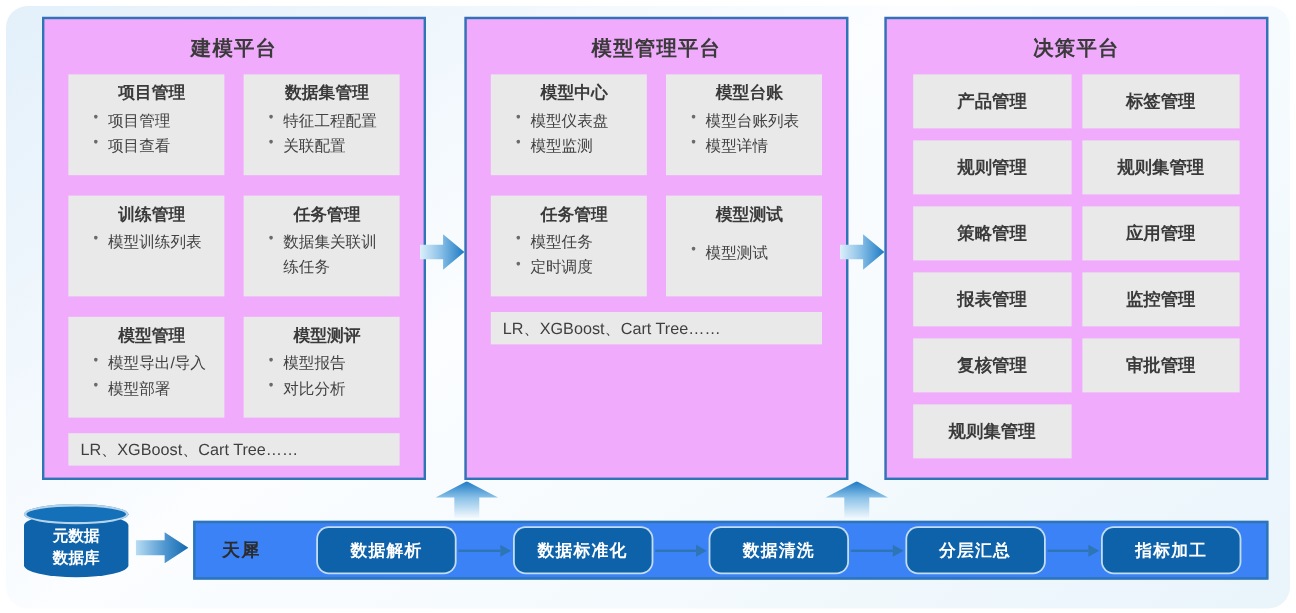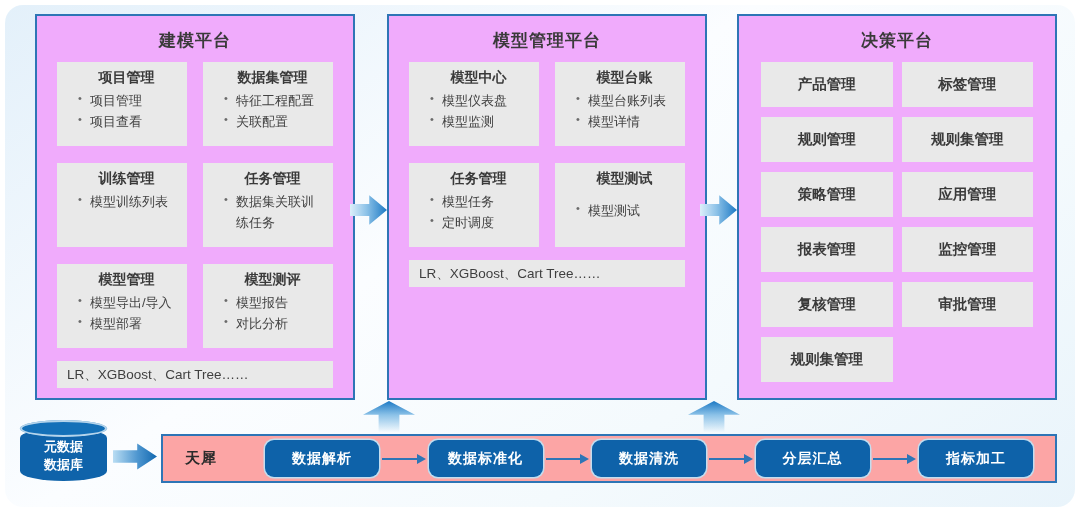--- a/index.html
+++ b/index.html
@@ -65,21 +65,21 @@
   .db-body { position:absolute; left:0; right:0; top:8px; bottom:0;
     background:#0f63aa; border-radius:44px/10px; }
   .db-top { position:absolute; left:0; right:0; top:0; height:17px;
     background:#1470b8; border-radius:50%;
     box-shadow:inset 0 0 0 2px rgba(235,246,252,0.75); }
   .db-text { position:absolute; left:0; right:0; top:18px; text-align:center;
     color:#ffffff; font-weight:bold; font-size:13px; line-height:1.4; }
 
   
   .bar { position:absolute; left:161px; top:434px; width:896px; height:49px;
-    background:#fca5a5; border:2px solid #2e75b6; display:flex;
+    background:#3b82f6; border:2px solid #2e75b6; display:flex;
     align-items:center; padding:0 22px; }
   .engine-label { font-weight:bold; font-size:15px; color:#2b2b2b;
     margin-right:48px; flex-shrink:0; letter-spacing:1px; }
   .stage-btn { min-width:114px; height:37px; padding:2px 10px; background:#0e62a9;
     border-radius:9px; color:#ffffff; font-weight:bold; font-size:14px;
     display:flex; align-items:center; justify-content:center; flex-shrink:0;
     box-shadow:0 0 0 1.5px #c3ddef; letter-spacing:1px; }
   .connector { flex:1; display:flex; align-items:center; min-width:26px;
     padding:0 3px; }
   .connector .line { flex:1; height:2px; background:#2e75b6; }

